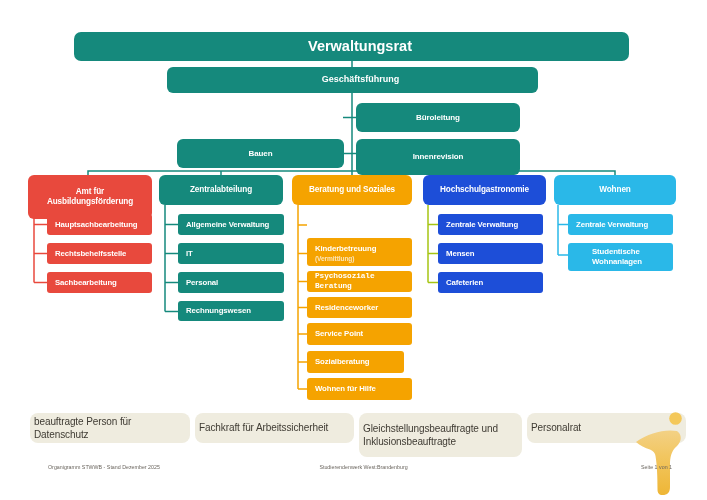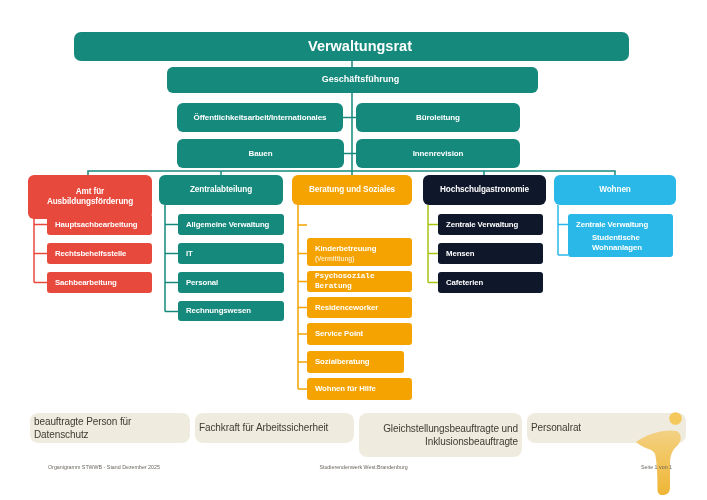--- a/index.html
+++ b/index.html
@@ -2,21 +2,21 @@
 <html><head>
 <meta charset="utf-8">
 <style>
   html,body{margin:0;padding:0;}
   .page{position:relative;width:707px;height:500px;background:#ffffff;overflow:hidden;font-family:"Liberation Sans",sans-serif;}
   .cx{position:absolute;left:0;top:0;}
   .box{position:absolute;border-radius:6px;color:#fff;font-weight:bold;display:flex;align-items:center;justify-content:center;text-align:center;line-height:1.25;box-sizing:border-box;}
   .teal{background:#15897c;}
   .red{background:#e8493d;}
   .orange{background:#f5a300;}
-  .green{background:#0f172a;}
+  .green{background:#1d4ed8;}
   .cyan{background:#2ab8e8;}
   .banner{font-size:14.5px;border-radius:7px;padding-left:17px;}
   .l2{font-size:9px;}
   .l3{font-size:8px;letter-spacing:-0.1px;}
   .dept{font-size:8.2px;padding:0 4px;letter-spacing:-0.1px;}
   .child{justify-content:flex-start;text-align:left;padding:0 4px 0 8px;border-radius:3px;font-size:7.8px;letter-spacing:-0.1px;}
   .note{font-weight:bold;font-size:6.6px;color:rgba(255,255,255,0.72);margin-top:1px;}
   .staff{position:absolute;background:#efecdf;color:#3f3b33;border-radius:8px;font-size:10px;font-weight:normal;display:flex;align-items:center;justify-content:flex-start;text-align:left;padding:0 4px;line-height:1.35;box-sizing:border-box;letter-spacing:-0.1px;}
   .footer-text{position:absolute;font-size:5.3px;color:#6a655e;}
 </style>
@@ -66,24 +66,23 @@
     </g>
     <g stroke="#2ab8e8" stroke-width="1.5" fill="none">
       <path d="M558 205 V255"></path>
       <path d="M558 224.5 H568"></path>
       <path d="M558 255 H568"></path>
     </g>
   </svg>
 
   <div class="box teal banner" style="left:74px;top:32px;width:555px;height:29px;">Verwaltungsrat</div>
   <div class="box teal l2" style="left:167px;top:67px;width:371px;height:26px;padding-left:16px;">Geschäftsführung</div>
-  <div class="box teal l3" style="left:177px;top:103px;width:166px;height:29px;">Öffentlichkeitsarbeit/Internationales</div>
   <div class="box teal l3" style="left:356px;top:103px;width:164px;height:29px;">Büroleitung</div>
   <div class="box teal l3" style="left:177px;top:139px;width:167px;height:29px;">Bauen</div>
-  <div class="box teal l3" style="left:356px;top:139px;width:164px;height:29px;">Innenrevision</div>
+  <div class="box teal l3" style="left:356px;top:139px;width:164px;height:36px;">Innenrevision</div>
 
   <div class="box red dept" style="left:28px;top:175px;width:124px;height:44px;">Amt für Ausbildungsförderung</div>
   <div class="box teal dept" style="left:159px;top:175px;width:124px;height:30px;">Zentralabteilung</div>
   <div class="box orange dept" style="left:292px;top:175px;width:120px;height:30px;">Beratung und Soziales</div>
   <div class="box green dept" style="left:423px;top:175px;width:123px;height:30px;">Hochschulgastronomie</div>
   <div class="box cyan dept" style="left:554px;top:175px;width:122px;height:30px;">Wohnen</div>
 
   <div class="box red child" style="left:47px;top:214px;width:105px;height:21px;">Hauptsachbearbeitung</div>
   <div class="box red child" style="left:47px;top:243px;width:105px;height:21px;">Rechtsbehelfsstelle</div>
   <div class="box red child" style="left:47px;top:272px;width:105px;height:21px;">Sachbearbeitung</div>
@@ -104,25 +103,25 @@
   <div class="box orange child" style="left:307px;top:297px;width:105px;height:21px;">Residenceworker</div>
   <div class="box orange child" style="left:307px;top:323px;width:105px;height:22px;">Service Point</div>
   <div class="box orange child" style="left:307px;top:351px;width:97px;height:22px;">Sozialberatung</div>
   <div class="box orange child" style="left:307px;top:378px;width:105px;height:22px;text-align:center;">Wohnen für Hilfe</div>
 
   <div class="box green child" style="left:438px;top:214px;width:105px;height:21px;">Zentrale Verwaltung</div>
   <div class="box green child" style="left:438px;top:243px;width:105px;height:21px;">Mensen</div>
   <div class="box green child" style="left:438px;top:272px;width:105px;height:21px;">Cafeterien</div>
 
   <div class="box cyan child" style="left:568px;top:214px;width:105px;height:21px;">Zentrale Verwaltung</div>
-  <div class="box cyan child" style="left:568px;top:229px;width:105px;height:28px;padding-left:24px;">Studentische Wohnanlagen</div>
+  <div class="box cyan child" style="left:568px;top:243px;width:105px;height:28px;padding-left:24px;">Studentische Wohnanlagen</div>
 
   <div class="staff" style="left:30px;top:413px;width:160px;height:30px;">beauftragte Person für Datenschutz</div>
   <div class="staff" style="left:195px;top:413px;width:159px;height:30px;">Fachkraft für Arbeitssicherheit</div>
-  <div class="staff" style="left:359px;top:413px;width:163px;height:44px;text-align:right;">Gleichstellungsbeauftragte und Inklusionsbeauftragte</div>
+  <div class="staff" style="left:359px;top:413px;width:163px;height:44px;">Gleichstellungsbeauftragte und Inklusionsbeauftragte</div>
   <div class="staff" style="left:527px;top:413px;width:159px;height:30px;">Personalrat</div>
 
   <svg class="cx" width="707" height="500" viewBox="0 0 707 500">
     <defs>
       <linearGradient id="gold" x1="0" y1="0" x2="0" y2="1">
         <stop offset="0" stop-color="#f3d185"></stop>
         <stop offset="0.4" stop-color="#f2c660"></stop>
         <stop offset="1" stop-color="#eeb636"></stop>
       </linearGradient>
     </defs>

